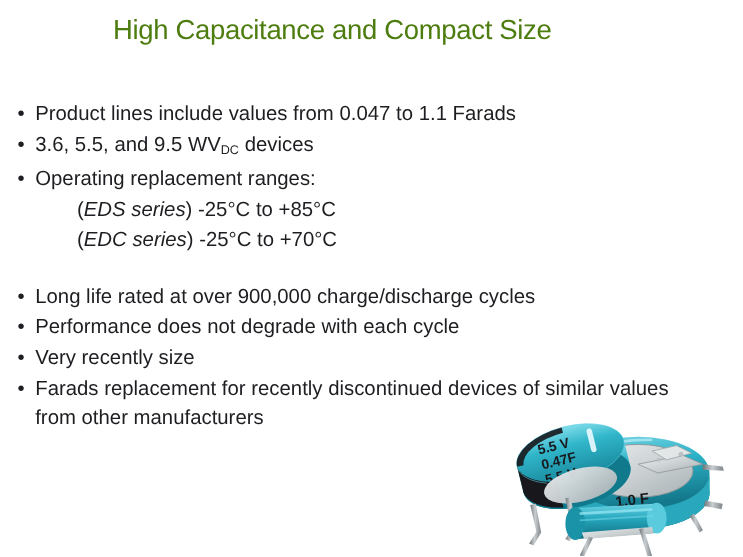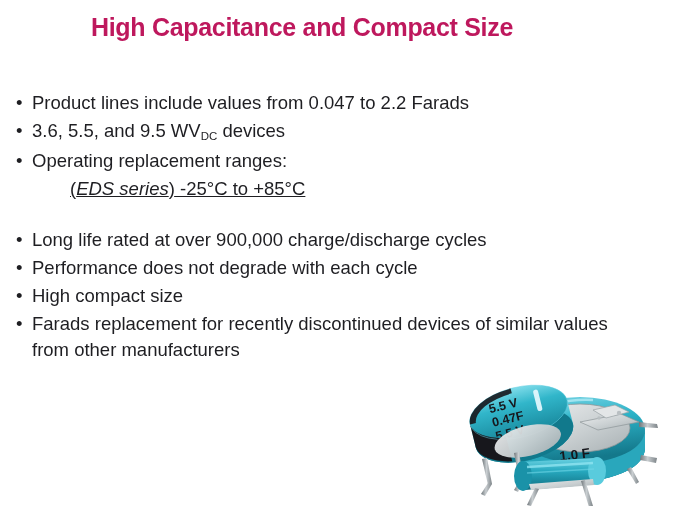--- a/index.html
+++ b/index.html
@@ -19,22 +19,22 @@
   }
 
   
   #slide-title {
     position: absolute;
     top: 13px;
     left: 0;
     width: 604px;
     text-align: center;
     font-size: 25px;
-    font-weight: bold;
-    color: #be185d;
+    font-weight: normal;
+    color: #4d7c0f;
     letter-spacing: -0.3px;
     white-space: nowrap;
   }
 
   
   #body-block {
     position: absolute;
     top: 90px;
     left: 14px;
     width: 630px;
@@ -55,21 +55,20 @@
     font-size: 18.5px;
     line-height: 26px;
   }
   .bullet-text {
     display: block;
   }
 
   .sub-row {
     padding-left: 56px;
     margin-bottom: 2px;
-    text-decoration: underline;
   }
 
   .group-gap {
     height: 23px;
   }
 
   .ital { font-style: italic; }
   sub {
     font-size: 0.62em;
     vertical-align: baseline;
@@ -92,49 +91,50 @@
 <body>
 
 <div id="slide">
 
   <div id="slide-title">High Capacitance and Compact Size</div>
 
   <div id="body-block">
 
     <div class="bullet-row">
       <span class="dot">•</span>
-      <span class="bullet-text">Product lines include values from 0.047 to 2.2 Farads</span>
+      <span class="bullet-text">Product lines include values from 0.047 to 1.1 Farads</span>
     </div>
 
     <div class="bullet-row">
       <span class="dot">•</span>
       <span class="bullet-text"><span>3.6, 5.5, and 9.5 WV</span><sub>DC</sub><span> devices</span></span>
     </div>
 
     <div class="bullet-row">
       <span class="dot">•</span>
       <span class="bullet-text">Operating replacement ranges:</span>
     </div>
 
     <div class="sub-row"><span>(</span><span class="ital">EDS series</span><span>)</span><span> -25°C to +85°C</span></div>
 
+    <div class="sub-row"><span>(</span><span class="ital">EDC series</span><span>)</span><span> -25°C to +70°C</span></div>
 
     <div class="group-gap"></div>
 
     <div class="bullet-row">
       <span class="dot">•</span>
       <span class="bullet-text">Long life rated at over 900,000 charge/discharge cycles</span>
     </div>
     <div class="bullet-row">
       <span class="dot">•</span>
       <span class="bullet-text">Performance does not degrade with each cycle</span>
     </div>
     <div class="bullet-row">
       <span class="dot">•</span>
-      <span class="bullet-text">High compact size</span>
+      <span class="bullet-text">Very recently size</span>
     </div>
     <div class="bullet-row">
       <span class="dot">•</span>
       <span class="bullet-text">Farads replacement for recently discontinued devices of similar values from other manufacturers</span>
     </div>
 
   </div>
 
   <div id="product-photo">
     <svg width="232" height="134" viewBox="0 0 232 134" xmlns="http://www.w3.org/2000/svg">

